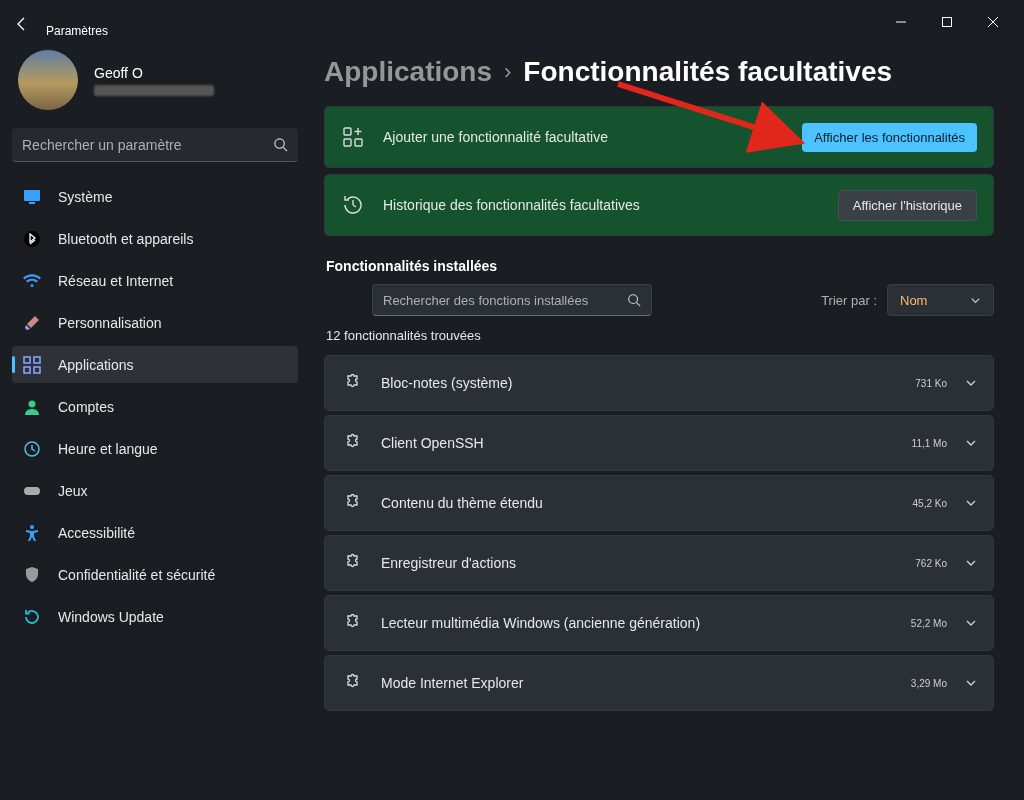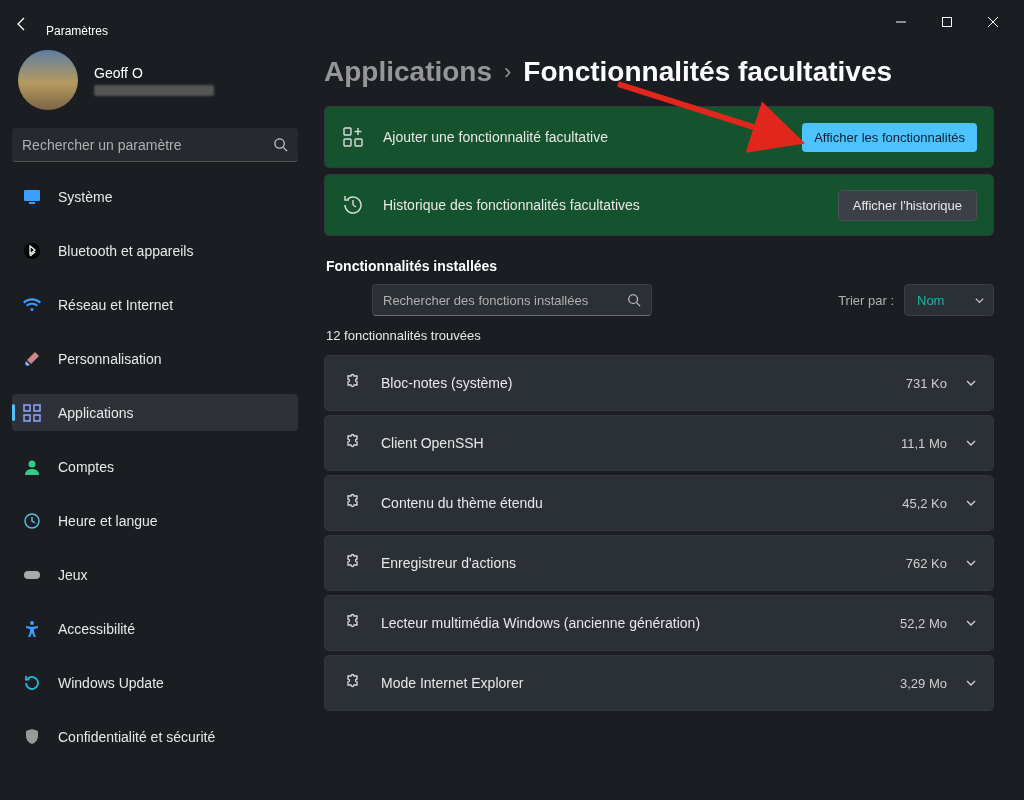--- a/index.html
+++ b/index.html
@@ -16,21 +16,21 @@
   
   .sidebar { width: 310px; padding: 0 12px 12px 12px; display:flex; flex-direction:column; }
   .profile { display:flex; align-items:center; gap:16px; padding: 12px 6px 18px 6px; }
   .avatar { width:60px; height:60px; border-radius:50%; background: linear-gradient(180deg,#5f7ea3 0%, #b59a5f 55%,#7a6545 100%); flex-shrink:0; }
   .profile .name { font-size:14px; color:#fff; }
   .profile .email { width:120px; height:11px; background:#555; margin-top:4px; border-radius:2px; filter:blur(1px); }
   
   .search-side { display:flex; align-items:center; height:34px; background:#26292f; border-bottom:1px solid #555; border-radius:4px; padding:0 10px; margin-bottom:16px; }
   .search-side .ph { flex:1; font-size:14px; color:#b0b0b0; }
   
-  .nav { display:flex; flex-direction:column; gap:17px; }
+  .nav { display:flex; flex-direction:column; gap:5px; }
   .nav-item { display:flex; align-items:center; height:37px; padding:0 10px; border-radius:4px; cursor:pointer; font-size:14px; color:#e8e8e8; position:relative; }
   .nav-item .icon { width:20px; height:20px; margin-right:16px; display:flex; align-items:center; justify-content:center; font-size:16px; }
   .nav-item.active { background:#2e3238; }
   .nav-item.active::before { content:""; position:absolute; left:0; top:10px; bottom:10px; width:3px; background:#4cc2ff; border-radius:2px; }
   
   
   .main { flex:1; padding: 18px 30px 0 14px; overflow:hidden; }
   .breadcrumb { display:flex; align-items:center; gap:12px; margin-bottom:18px; }
   .breadcrumb .bc1 { font-size:28px; color:#969696; font-weight:600; }
   .breadcrumb .chev { font-size:22px; color:#969696; }
@@ -40,28 +40,28 @@
   .card .cicon { width:24px; height:24px; margin-right:18px; display:flex; align-items:center; justify-content:center; color:#dcdcdc; }
   .card .clabel { flex:1; font-size:14px; color:#e8e8e8; }
   .btn-prim { background:#4cc2ff; color:#06202e; font-size:13px; padding:7px 12px; border-radius:4px; border:none; cursor:pointer; }
   .btn-sec { background:#3b3f46; color:#e8e8e8; font-size:13px; padding:7px 14px; border-radius:4px; border:1px solid #4a4e55; cursor:pointer; }
   
   .section-h { font-size:14px; font-weight:700; color:#fff; margin: 22px 0 10px 2px; }
   .row-sm { display:flex; align-items:center; gap:14px; margin-bottom:12px; }
   .search-inst { display:flex; align-items:center; background:#2b2f36; border:1px solid #3a3e45; border-bottom:1px solid #6a6e75; border-radius:4px; height:32px; width:280px; padding:0 10px;margin-left:48px; }
   .search-inst .ph { flex:1; font-size:13px; color:#b0b0b0; }
   .sort { margin-left:auto; display:flex; align-items:center; gap:10px; font-size:13px; color:#b0b0b0; }
-  .sort-dd { display:flex; align-items:center; gap:30px; background:#2b2f36; border:1px solid #3a3e45; border-radius:4px; height:32px; padding:0 12px; cursor:pointer; color:#14b8a6; width:90px; justify-content:space-between; }
+  .sort-dd { display:flex; align-items:center; gap:30px; background:#2b2f36; border:1px solid #3a3e45; border-radius:4px; height:32px; padding:0 12px; cursor:pointer; color:#fdba74; width:107px; justify-content:space-between; }
   
   .count { font-size:13px; color:#e8e8e8; margin: 4px 0 12px 2px; }
   
   .feat { background:#2b2f36; border:1px solid #33373e; border-radius:5px; height:56px; display:flex; align-items:center; padding:0 16px; margin-bottom:4px; cursor:pointer; }
   .feat .ficon { width:22px; height:22px; margin-right:18px; color:#dcdcdc; display:flex;align-items:center;justify-content:center; }
   .feat .fname { flex:1; font-size:14px; color:#e8e8e8; }
-  .feat .fsize { font-size:13px; color:#cfcfcf; margin-right:18px; }
+  .feat .fsize { font-size:10px; color:#cfcfcf; margin-right:18px; }
   .feat .fchev { color:#cfcfcf; font-size:13px; }
 
   
   .arrow-ann { position:absolute; left:610px; top:72px; pointer-events:none; }
 
   svg { display:block; }
 </style>
 </head>
 <body>
 
@@ -188,34 +188,34 @@
           <span class="icon">
             <svg width="18" height="18" viewBox="0 0 18 18" fill="#3aa0ff">
               <circle cx="9" cy="3" r="2"></circle>
               <path d="M3 6l6 1 6-1v2l-4 1v3l2 5h-2l-2-4-2 4H5l2-5V9L3 8z"></path>
             </svg>
           </span>
           <span>Accessibilité</span>
         </div>
         <div class="nav-item">
           <span class="icon">
+            <svg width="18" height="18" viewBox="0 0 18 18" fill="#999">
+              <path d="M9 1l6 2v5c0 4-3 7-6 8-3-1-6-4-6-8V3z"></path>
+            </svg>
+          </span>
+          <span>Confidentialité et sécurité</span>
+        </div>
+        <div class="nav-item">
+          <span class="icon">
             <svg width="18" height="18" viewBox="0 0 18 18" fill="none" stroke="#2bd" stroke-width="1.8">
               <path d="M3 9a6 6 0 1 0 2-4.5"></path>
               <polyline points="3,2 3,5.5 6.5,5.5"></polyline>
             </svg>
           </span>
           <span>Windows Update</span>
-        </div>
-        <div class="nav-item">
-          <span class="icon">
-            <svg width="18" height="18" viewBox="0 0 18 18" fill="#999">
-              <path d="M9 1l6 2v5c0 4-3 7-6 8-3-1-6-4-6-8V3z"></path>
-            </svg>
-          </span>
-          <span>Confidentialité et sécurité</span>
         </div>
       </div>
   </div>
 
   <div class="main">
     <div class="breadcrumb">
       <span class="bc1">Applications</span>
       <span class="chev">›</span>
       <span class="bc2">Fonctionnalités facultatives</span>
     </div>

